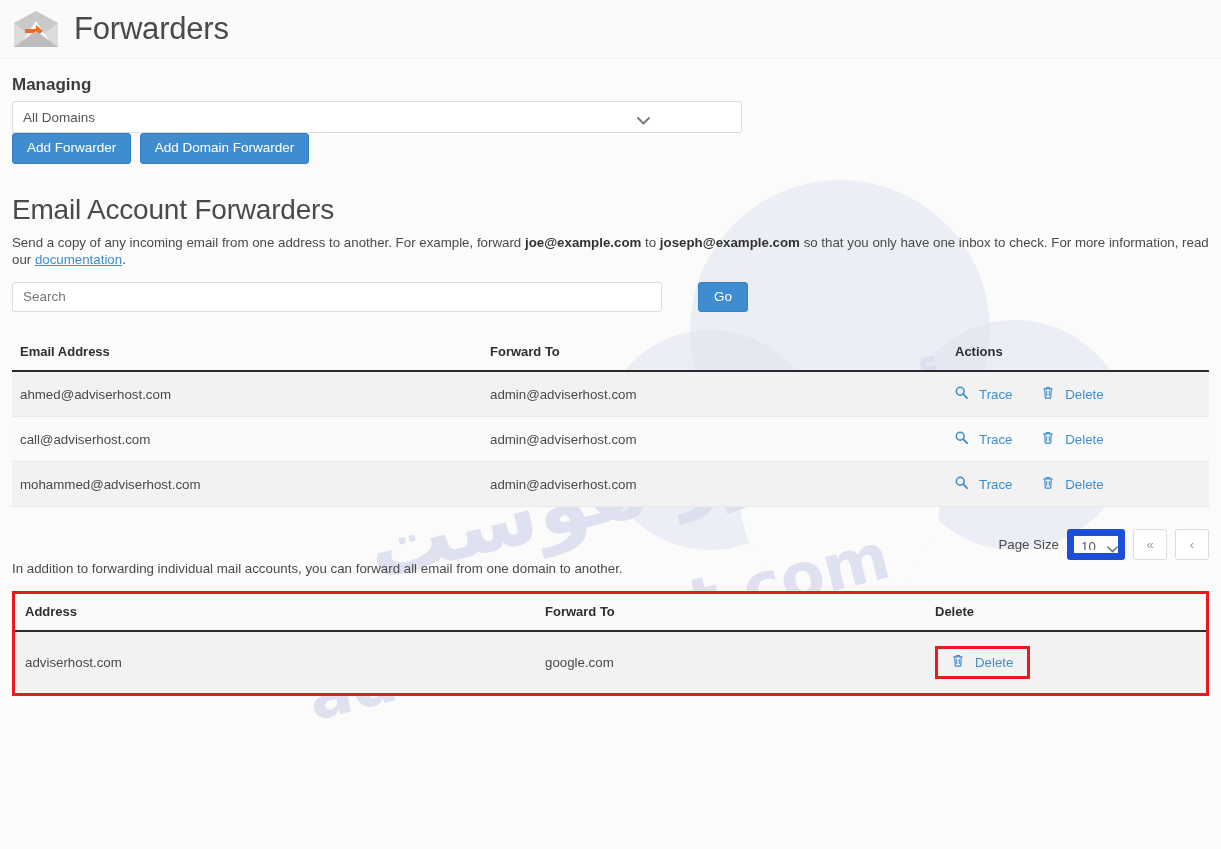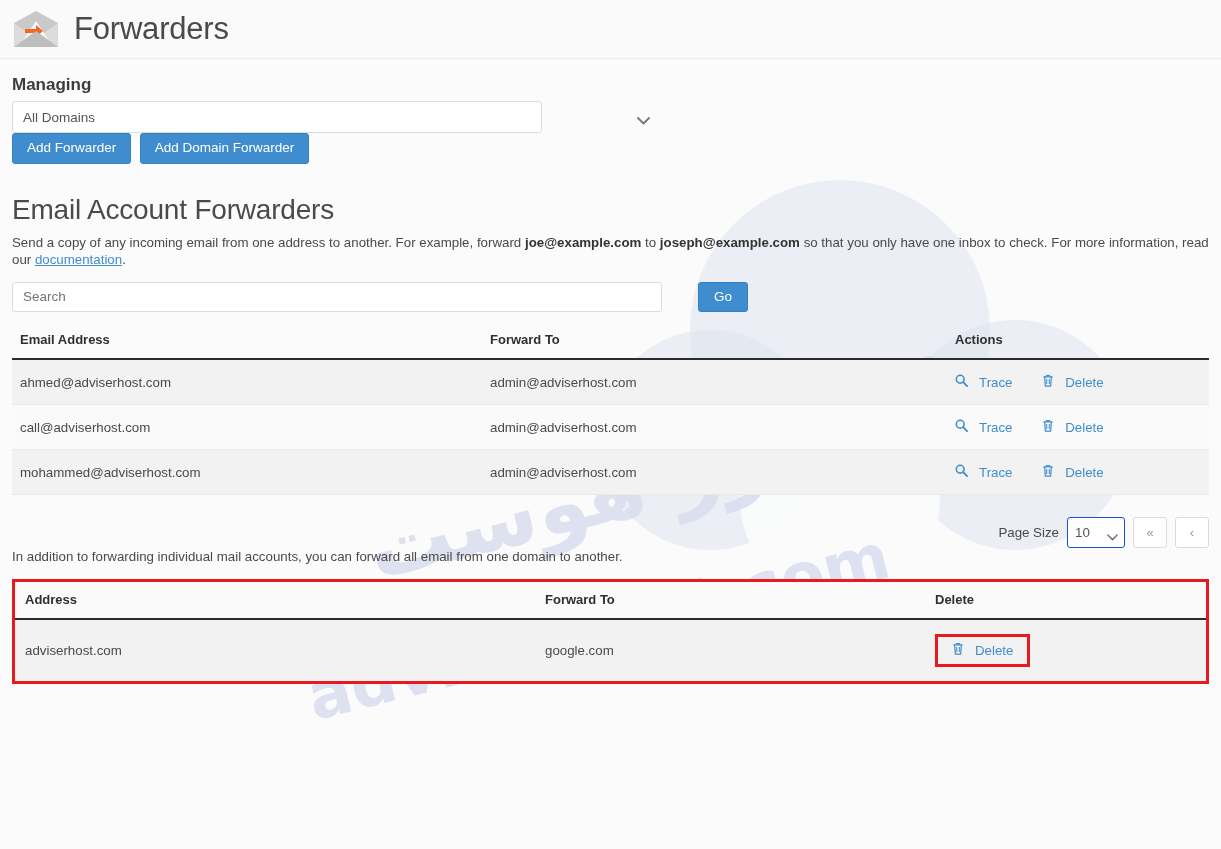--- a/index.html
+++ b/index.html
@@ -74,21 +74,21 @@
   #content { position: relative; z-index: 2; padding: 0 12px; }
 
   .field-label {
     font-size: 17px; font-weight: bold; color: #3c3c3c;
     margin: 16px 0 6px 0;
   }
   .select-wrap {
     position: relative; width: 650px; height: 32px;
   }
   select.domain-select {
-    width: 530px; height: 32px;
+    width: 730px; height: 32px;
     padding: 4px 30px 4px 10px;
     font-size: 13.5px;
     color: #555;
     background: #fff;
     border: 1px solid #dcdcdc;
     border-radius: 3px;
     -webkit-appearance: none; appearance: none;
     font-family: "Liberation Sans", sans-serif;
   }
   .select-chevron {
@@ -120,21 +120,21 @@
 
   p.desc {
     font-size: 13.3px; line-height: 17px;
     color: #4a4a4a; margin: 0 0 14px 0;
     max-width: 1230px;
   }
   p.desc b { color: #333; }
   a.link { color: #3f8dce; text-decoration: underline; }
 
   
-  .search-row { display: flex; align-items: center; margin: 14px 0 10px 0; }
+  .search-row { display: flex; align-items: center; margin: 14px 0 22px 0; }
   input.search {
     width: 650px; height: 30px;
     border: 1px solid #dcdcdc; border-radius: 3px;
     padding: 4px 10px; font-size: 13.5px; color: #555;
     background: #fff;
     font-family: "Liberation Sans", sans-serif;
   }
   .btn-go {
     margin-left: 36px;
     background: #3f8dce; border: 1px solid #3382c4;
@@ -167,21 +167,21 @@
   
   .pager {
     display: flex; align-items: center; justify-content: flex-end;
     margin-top: 22px; gap: 8px;
   }
   .pager .lbl { font-size: 13.3px; color: #4a4a4a; }
   .pg-select-wrap { position: relative; }
   select.pg-size {
     width: 58px; height: 31px; font-size: 13.3px;
     padding: 3px 20px 3px 7px; color: #555;
-    border: 1px solid #1d4ed8; border-radius: 3px; background: #fff;
+    border: 7px solid #1d4ed8; border-radius: 3px; background: #fff;
     -webkit-appearance: none; appearance: none;
     font-family: "Liberation Sans", sans-serif;
   }
   .pg-select-wrap .select-chevron { right: 7px; top: 10px; }
   .pg-btn {
     width: 34px; height: 31px;
     border: 1px solid #dcdcdc; border-radius: 3px;
     background: #fff; color: #9a9a9a; font-size: 13px;
     display: inline-flex; align-items: center; justify-content: center;
     cursor: pointer;

